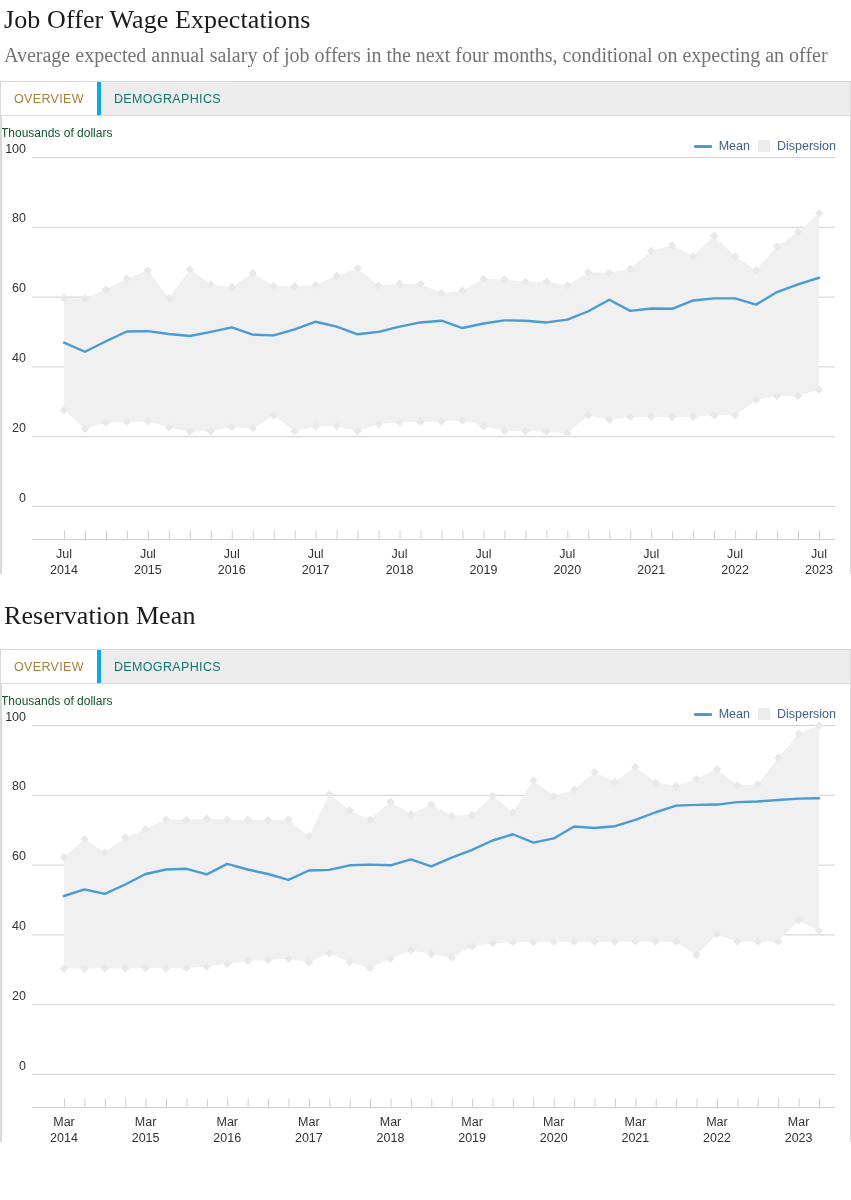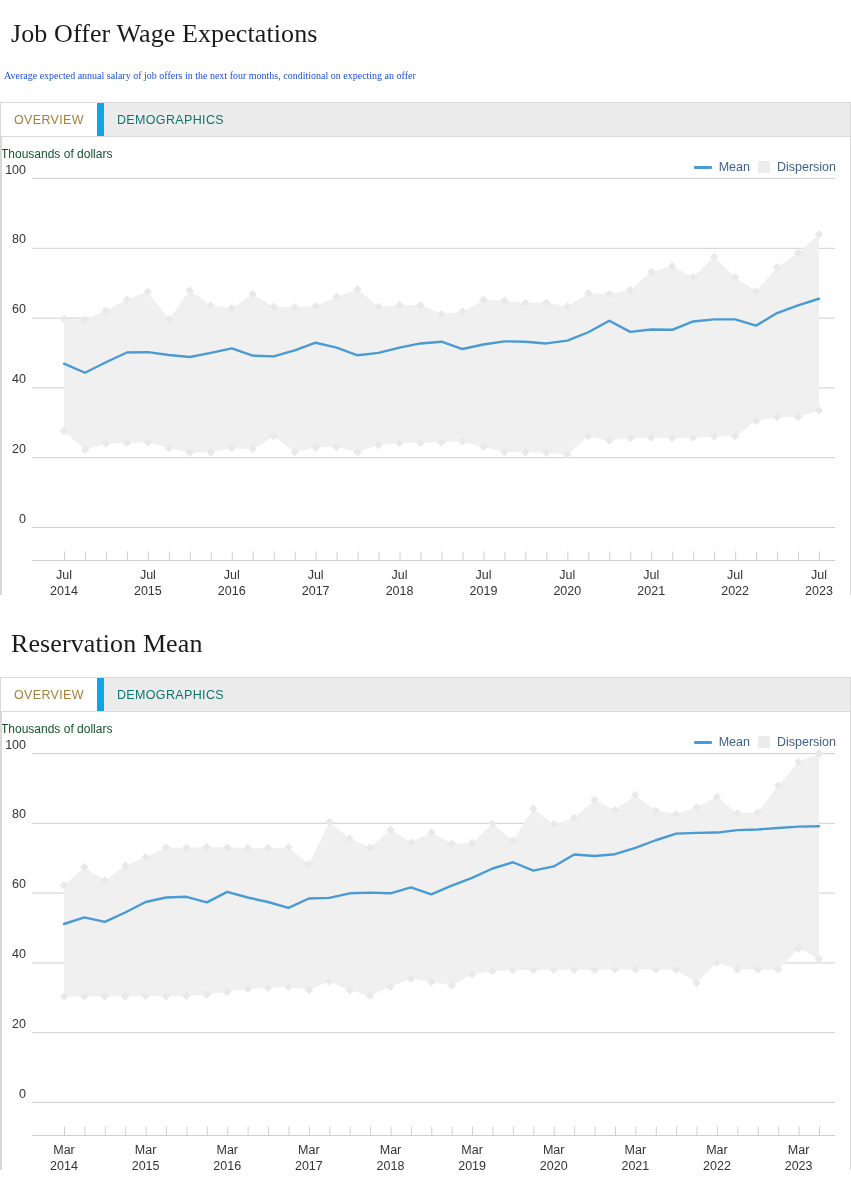--- a/index.html
+++ b/index.html
@@ -12,29 +12,29 @@
   }
   .page { width: 851px; position: relative; }
 
   .section { width: 851px; }
 
   .sec-title {
     font-family: "Liberation Serif", serif;
     font-size: 26px;
     font-weight: 400;
     color: #1a1a1a;
-    margin: 7px;
-    padding: 11px 0 0 4px;
+    margin: 0;
+    padding: 4px 0 0 4px;
     line-height: 32px;
     letter-spacing: .1px;
   }
   .sec-sub {
     font-family: "Liberation Serif", serif;
-    font-size: 10px;
-    color: #1d4ed8;
+    font-size: 20px;
+    color: #737373;
     padding: 10px 4px 0 4px;
     line-height: 18px;
   }
 
   .panel {
     margin-top: 17px;
     border: 1px solid #d9d9d9;
     border-bottom: none;
     background: #fff;
   }
@@ -51,21 +51,21 @@
     padding: 0 13px;
     font-size: 12.5px;
     letter-spacing: .35px;
     color: #0f766e;
     cursor: pointer;
     user-select: none;
   }
   .tab.active {
     background: #ffffff;
     color: #a5803c;
-    border-right: 7px solid #0ea5e9;
+    border-right: 4px solid #0ea5e9;
   }
 
   .chartwrap { position: relative; background: #fff; }
 
   .axis-title {
     position: absolute;
     font-size: 12px;
     color: #14532d;
     left: 0;
     top: 10px;

